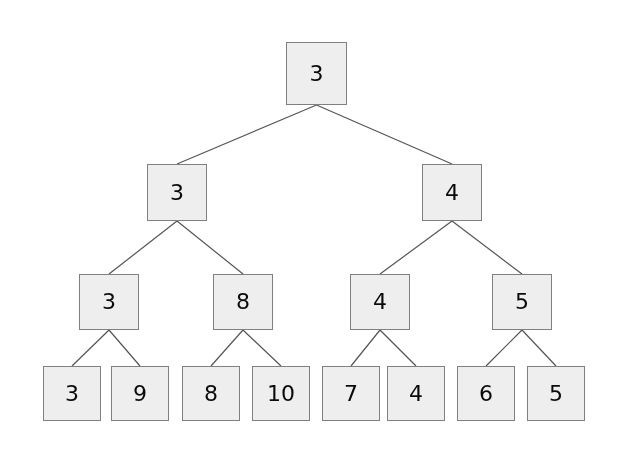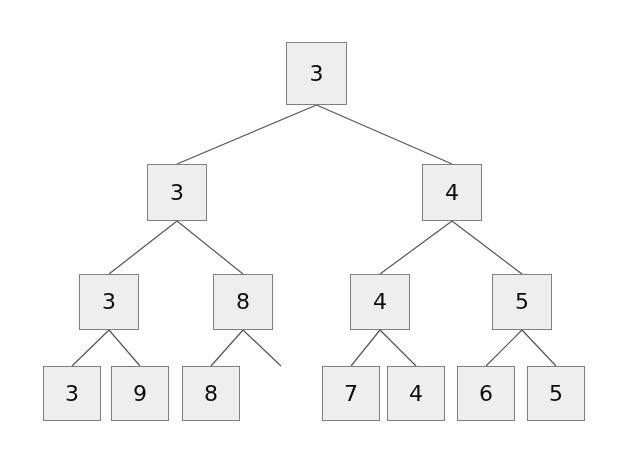--- a/index.html
+++ b/index.html
@@ -91,20 +91,23 @@
       </div>
       <div class="tree-node" style="left: 43px; top: 366px; width: 58px; height: 55px; background: rgb(238, 238, 238); border-color: rgb(128, 128, 128);">
         <span class="node-label" style="color: rgb(10, 10, 10);">3</span>
       </div>
       <div class="tree-node" style="left: 111px; top: 366px; width: 58px; height: 55px; background: rgb(238, 238, 238); border-color: rgb(128, 128, 128);">
         <span class="node-label" style="color: rgb(10, 10, 10);">9</span>
       </div>
       <div class="tree-node" style="left: 182px; top: 366px; width: 58px; height: 55px; background: rgb(238, 238, 238); border-color: rgb(128, 128, 128);">
         <span class="node-label" style="color: rgb(10, 10, 10);">8</span>
       </div>
+      <div class="tree-node" style="left: 252px; top: 366px; width: 58px; height: 55px; background: rgb(238, 238, 238); border-color: rgb(128, 128, 128);">
+        <span class="node-label" style="color: rgb(10, 10, 10);">10</span>
+      </div>
       <div class="tree-node" style="left: 322px; top: 366px; width: 58px; height: 55px; background: rgb(238, 238, 238); border-color: rgb(128, 128, 128);">
         <span class="node-label" style="color: rgb(10, 10, 10);">7</span>
       </div>
       <div class="tree-node" style="left: 387px; top: 366px; width: 58px; height: 55px; background: rgb(238, 238, 238); border-color: rgb(128, 128, 128);">
         <span class="node-label" style="color: rgb(10, 10, 10);">4</span>
       </div>
       <div class="tree-node" style="left: 457px; top: 366px; width: 58px; height: 55px; background: rgb(238, 238, 238); border-color: rgb(128, 128, 128);">
         <span class="node-label" style="color: rgb(10, 10, 10);">6</span>
       </div>
       <div class="tree-node" style="left: 527px; top: 366px; width: 58px; height: 55px; background: rgb(238, 238, 238); border-color: rgb(128, 128, 128);">

